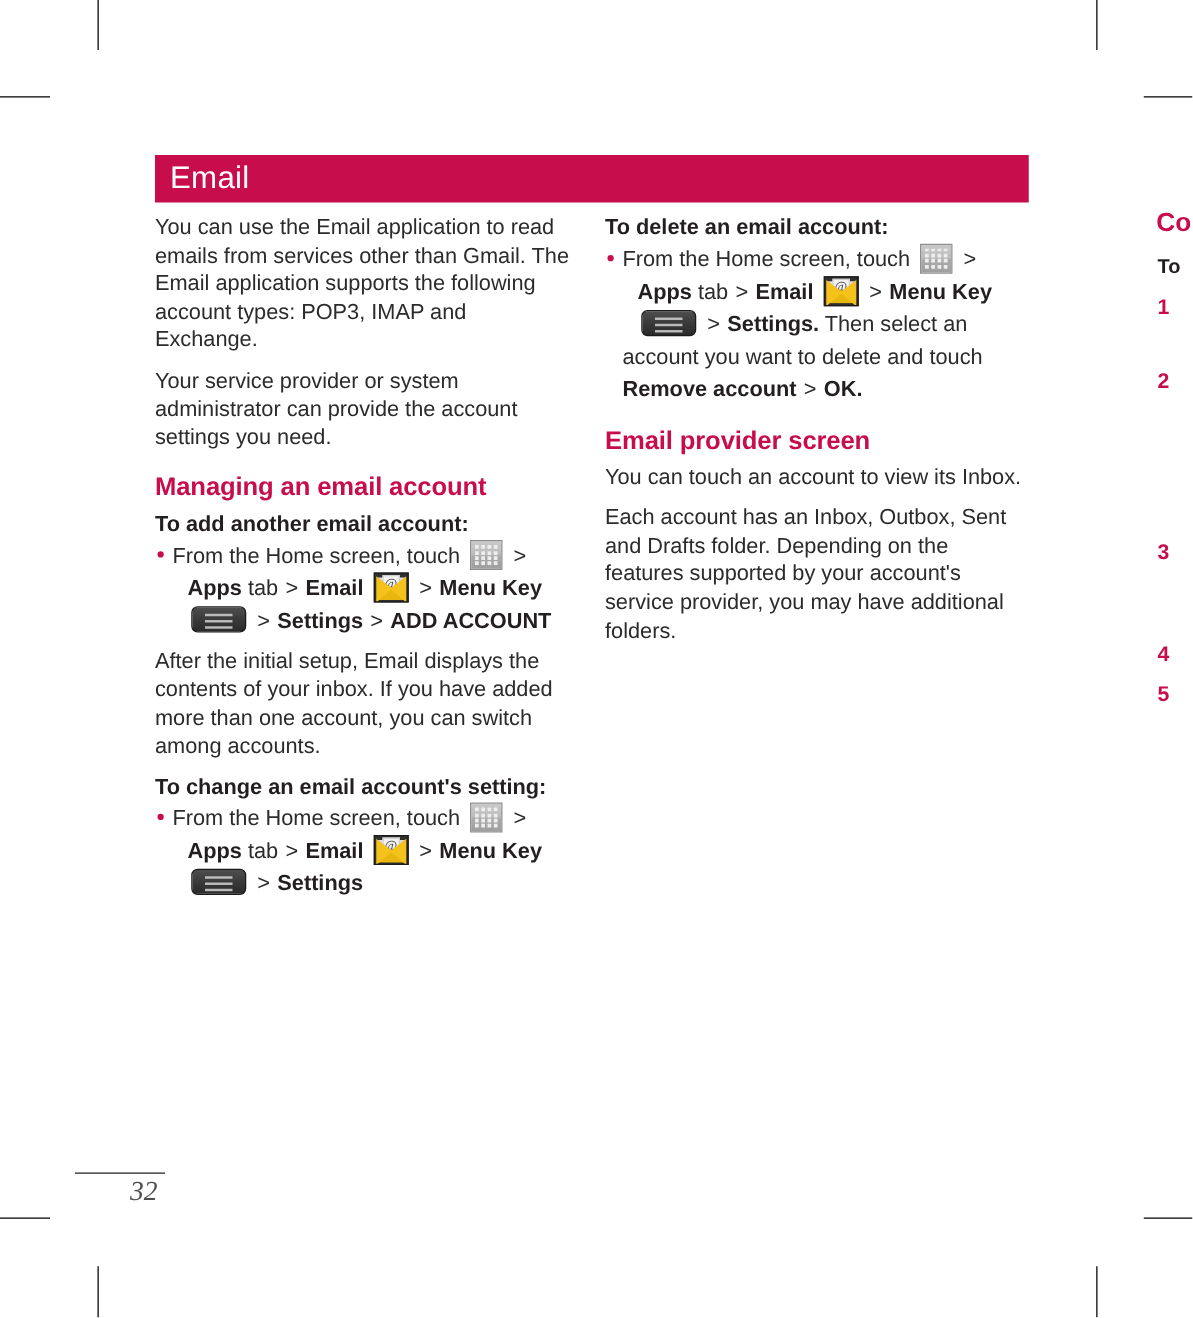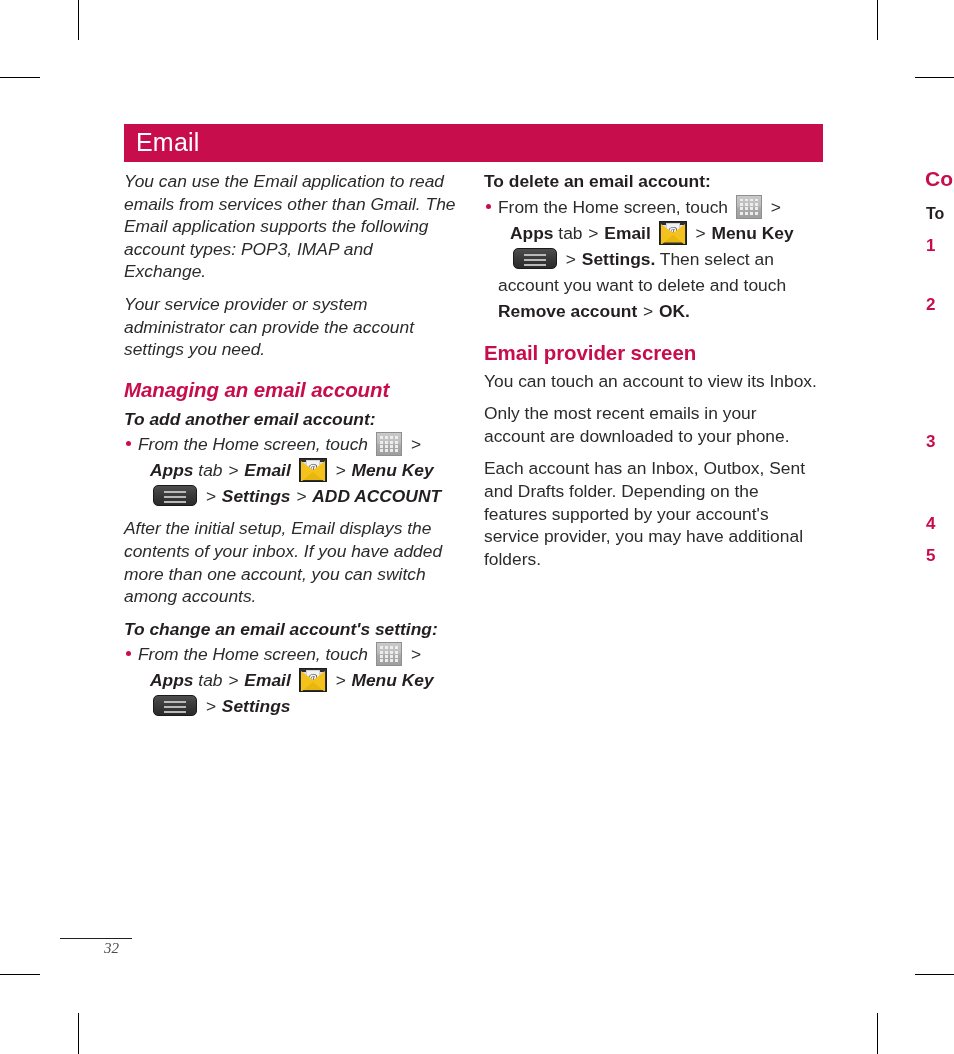--- a/index.html
+++ b/index.html
@@ -60,21 +60,21 @@
     position: absolute;
     left: 124px;
     top: 158px;
     width: 704px;
   }
   .col {
     position: absolute;
     top: 0;
     width: 334px;
   }
-  .col-left  { left: 0; font-style: italic; }
+  .col-left  { left: 0; }
   .col-right { left: 360px; }
 
   p, h2, h3 {
     margin: 0;
   }
 
   .body-text {
     font-size: 17.4px;
     line-height: 22.6px;
     color: #2b2b2b;
@@ -271,21 +271,21 @@
     left: 60px;
     top: 926px;
     width: 72px;
     height: 1px;
     background: #231f20;
   }
   .page-num {
     position: absolute;
     left: 104px;
     top: 928px;
-    font-size: 15px;
+    font-size: 22px;
     color: #4d4d4d;
     font-family: "Liberation Serif", serif;
     font-style: italic;
   }
 
   
   #nextpage {
     position: absolute;
     left: 880px;
     top: 12px;
@@ -469,21 +469,20 @@
         <b>Settings.</b><span> Then select an account you want to delete and touch </span><b>Remove account</b>
         <span class="gt">&gt;</span>
         <b>OK.</b>
       </p>
 
       <h2 class="h-section">Email provider screen</h2>
 
       <p class="body-text">You can touch an account to view its Inbox.</p>
 
 
-      <p class="body-text">Only the most recent emails in your account are downloaded to your phone.</p>
 
 
       <p class="body-text">Each account has an Inbox, Outbox, Sent and Drafts folder. Depending on the features supported by your account's service provider, you may have additional folders.</p>
 
     </div>
   </div>
 
   <div class="page-rule"></div>
   <div class="page-num">32</div>
 

